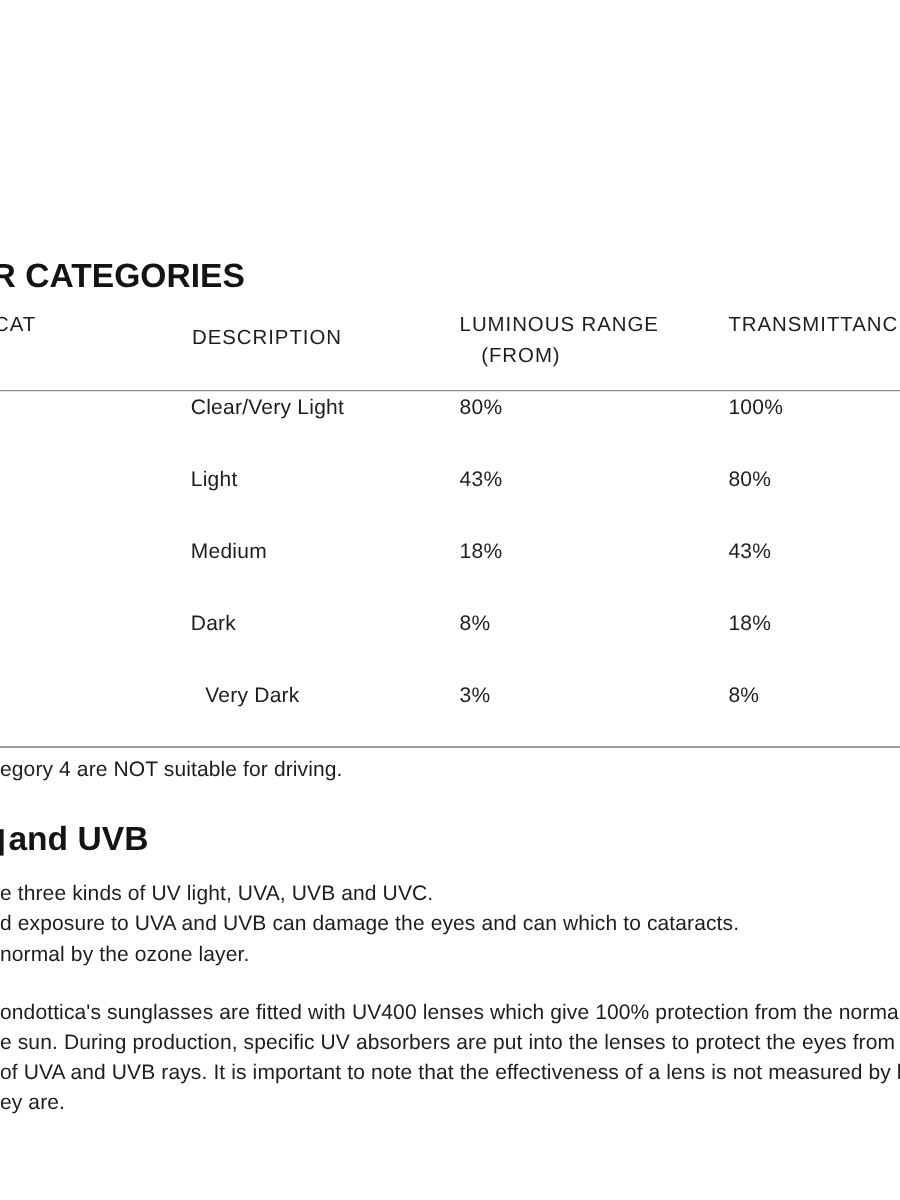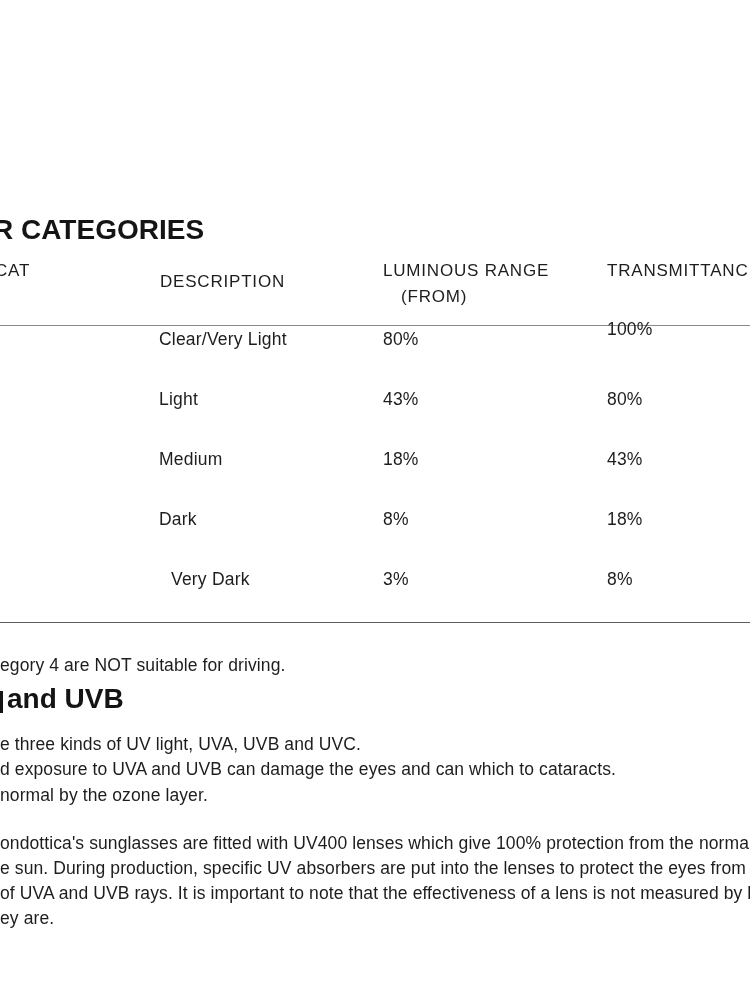--- a/index.html
+++ b/index.html
@@ -78,41 +78,41 @@
   <div class="col-head" style="left:-5px; top:261px;">CAT</div>
   <div class="col-head" style="left:160px; top:272px;">DESCRIPTION</div>
   <div class="col-head" style="left:383px; top:261px;">LUMINOUS RANGE</div>
   <div class="col-head" style="left:383px; top:287px;margin-left:18px;">(FROM)</div>
   <div class="col-head" style="left:607px; top:261px;">TRANSMITTANC</div>
 
   <div class="hline" id="table-line-top"></div>
 
   <div class="cell" style="left:159px; top:329px;">Clear/Very Light</div>
   <div class="cell" style="left:383px; top:329px;">80%</div>
-  <div class="cell" style="left:607px; top:319px;">100%</div>
+  <div class="cell" style="left:607px; top:329px;">100%</div>
 
   <div class="cell" style="left:159px; top:389px;">Light</div>
   <div class="cell" style="left:383px; top:389px;">43%</div>
   <div class="cell" style="left:607px; top:389px;">80%</div>
 
   <div class="cell" style="left:159px; top:449px;">Medium</div>
   <div class="cell" style="left:383px; top:449px;">18%</div>
   <div class="cell" style="left:607px; top:449px;">43%</div>
 
   <div class="cell" style="left:159px; top:509px;">Dark</div>
   <div class="cell" style="left:383px; top:509px;">8%</div>
   <div class="cell" style="left:607px; top:509px;">18%</div>
 
   <div class="cell" style="left:159px; top:569px;margin-left:12px;">Very Dark</div>
   <div class="cell" style="left:383px; top:569px;">3%</div>
   <div class="cell" style="left:607px; top:569px;">8%</div>
 
   <div class="hline" id="table-line-bottom"></div>
 
-  <div class="bodyline" style="top:655px;">egory 4 are NOT suitable for driving.</div>
+  <div class="bodyline" style="top:631px;">egory 4 are NOT suitable for driving.</div>
 
   <div class="letter-fragment"></div>
   <div class="section-heading" id="uv-heading">and UVB</div>
 
   <div class="bodyline" style="top:734px;">e three kinds of UV light, UVA, UVB and UVC.</div>
   <div class="bodyline" style="top:759px;">d exposure to UVA and UVB can damage the eyes and can which to cataracts.</div>
   <div class="bodyline" style="top:785px;">normal by the ozone layer.</div>
 
   <div class="bodyline" style="top:833px;">ondottica's sunglasses are fitted with UV400 lenses which give 100% protection from the normal h</div>
   <div class="bodyline" style="top:858px;">e sun. During production, specific UV absorbers are put into the lenses to protect the eyes from the</div>

